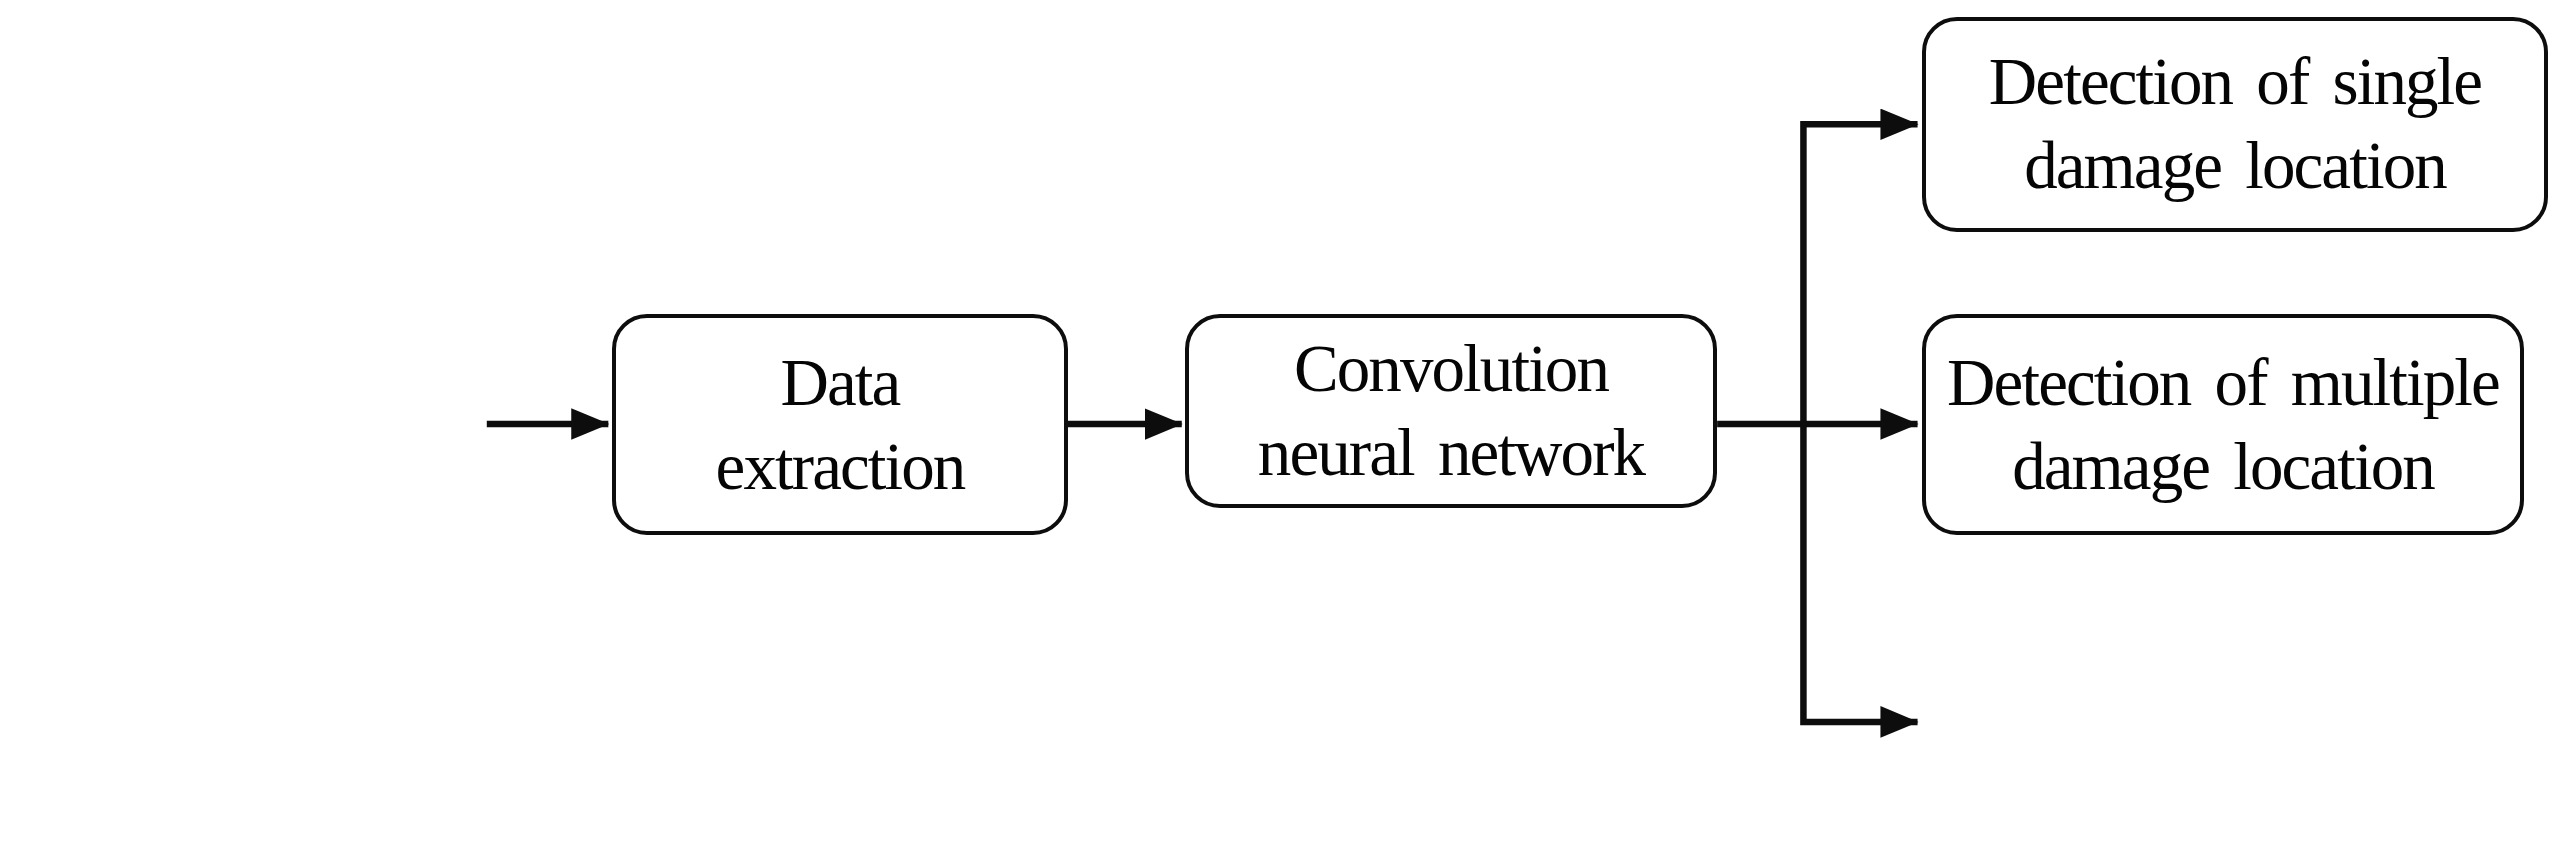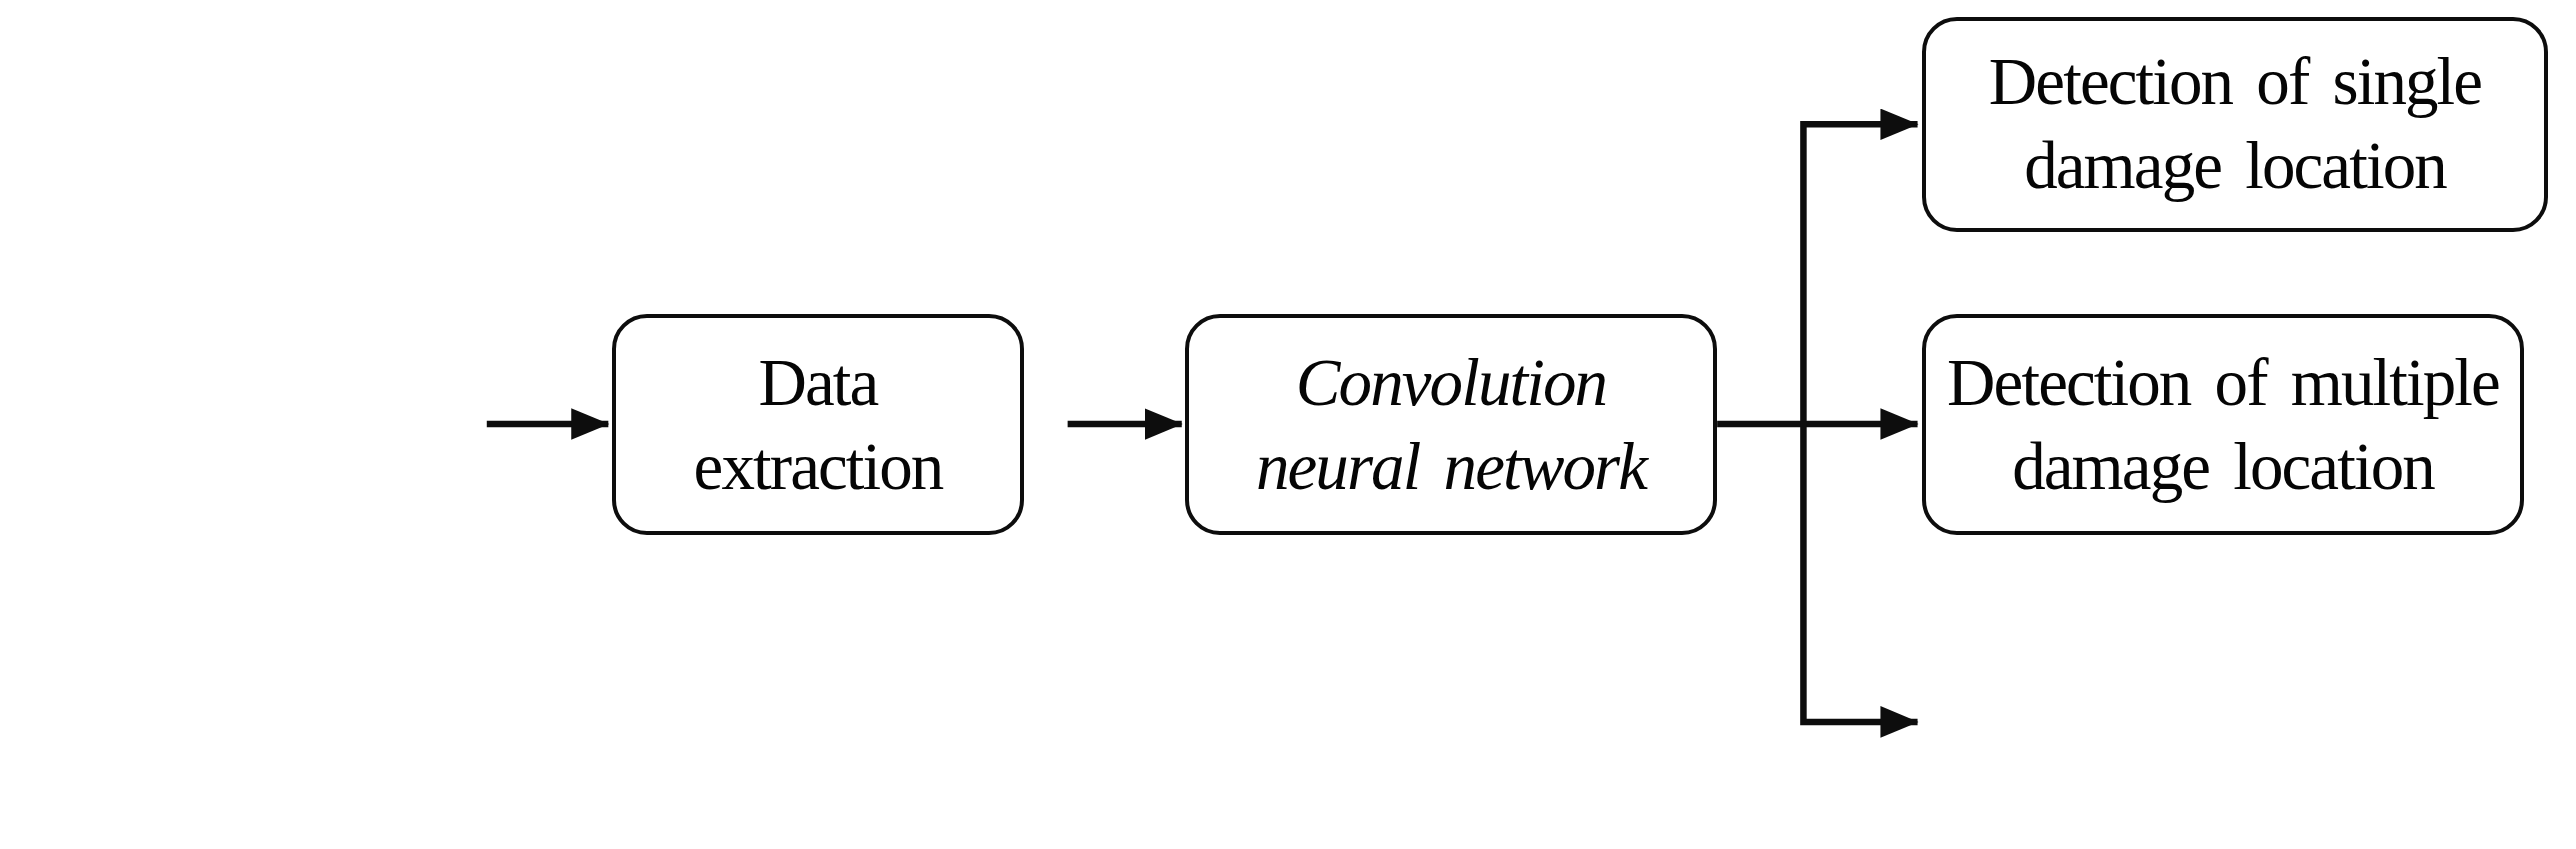--- a/index.html
+++ b/index.html
@@ -36,22 +36,22 @@
   .node .label {
     white-space: pre-line;
     font-size: 67px;
     line-height: 1.25;
     letter-spacing: -1.9px;
     word-spacing: 9.3px;
     color: #050505;
   }
   
   #node-numerical-simulation      { left: 16.7px;   top: 314px; width: 470px; height: 221px; }
-  #node-data-extraction           { left: 612px;  top: 314px; width: 412px; height: 221px; }
-  #node-convolution-neural-network{ left: 1185px; top: 314px; width: 532px; height: 221px; font-style: italic; }
+  #node-data-extraction           { left: 612px;  top: 314px; width: 456px; height: 221px; }
+  #node-convolution-neural-network{ left: 1185px; top: 314px; width: 532px; height: 194px; }
   
   #node-detection-single          { left: 1922px; top: 16.7px;  width: 626px; height: 215px; }
   #node-detection-multiple        { left: 1922px; top: 314px; width: 602px; height: 221px; }
   #node-detection-degree          { left: 1922px; top: 615px; width: 626px; height: 214px; }
 </style>
 </head>
 <body>
 
 <div id="canvas">
 

